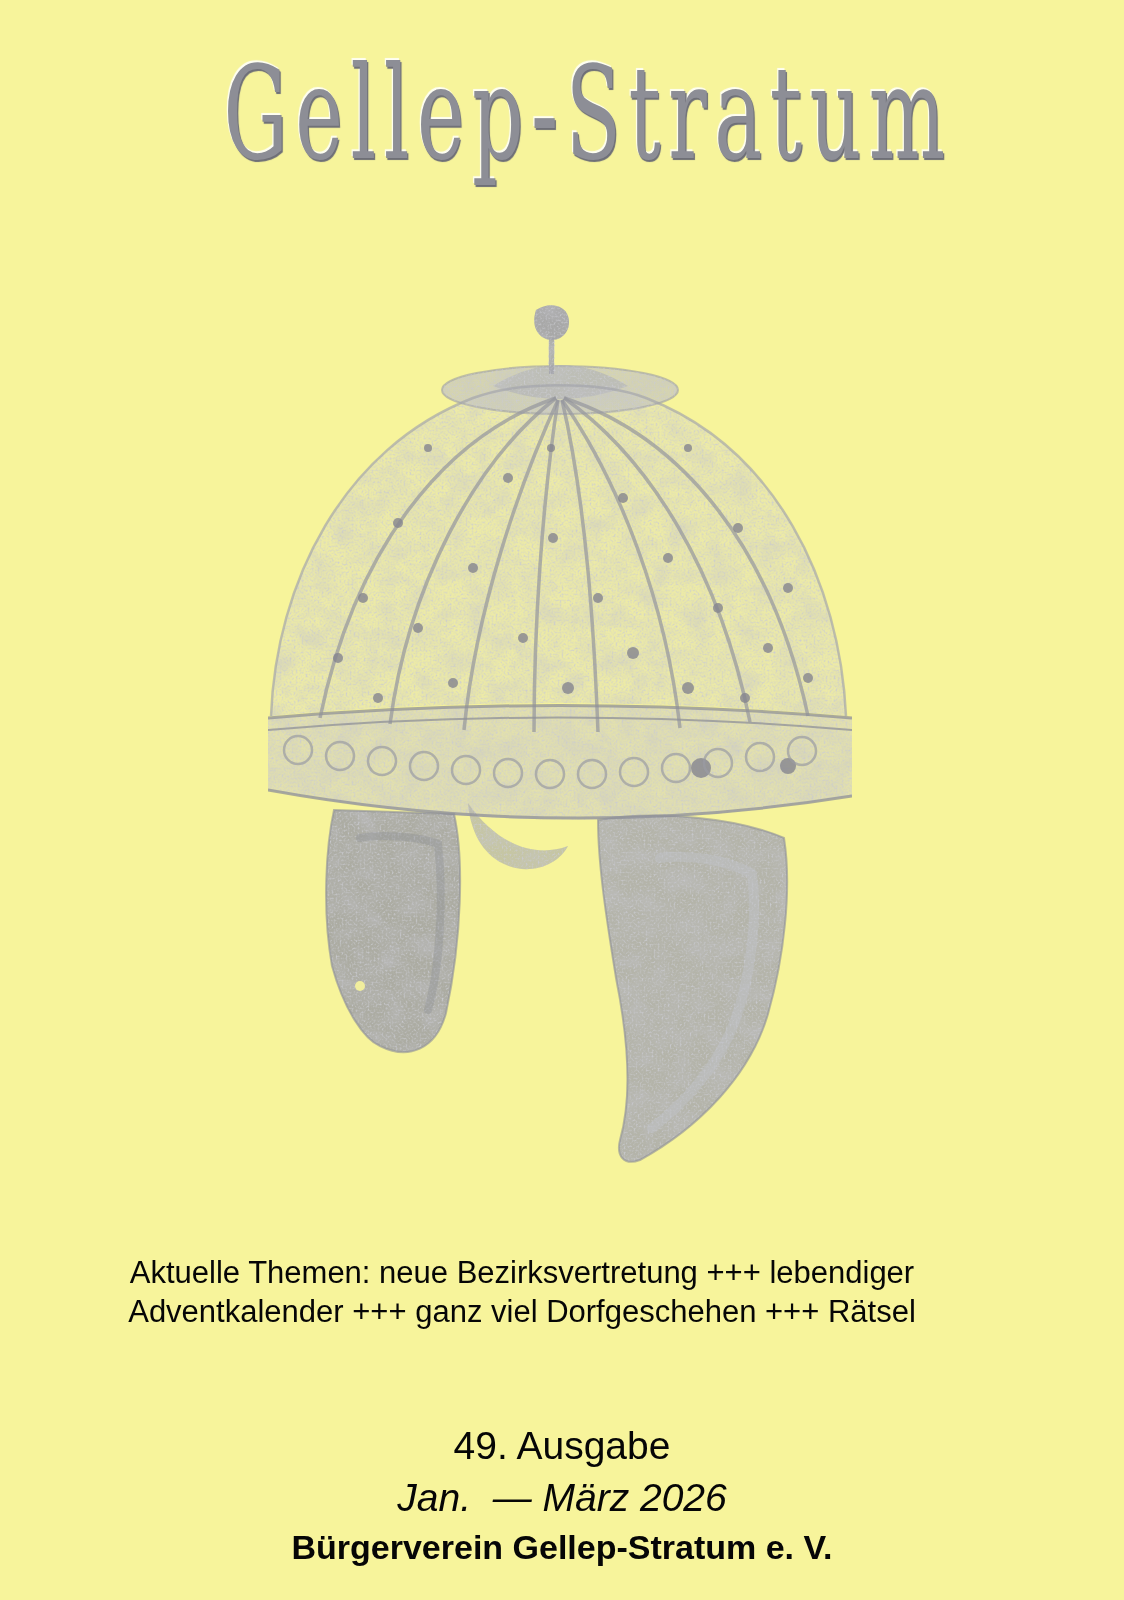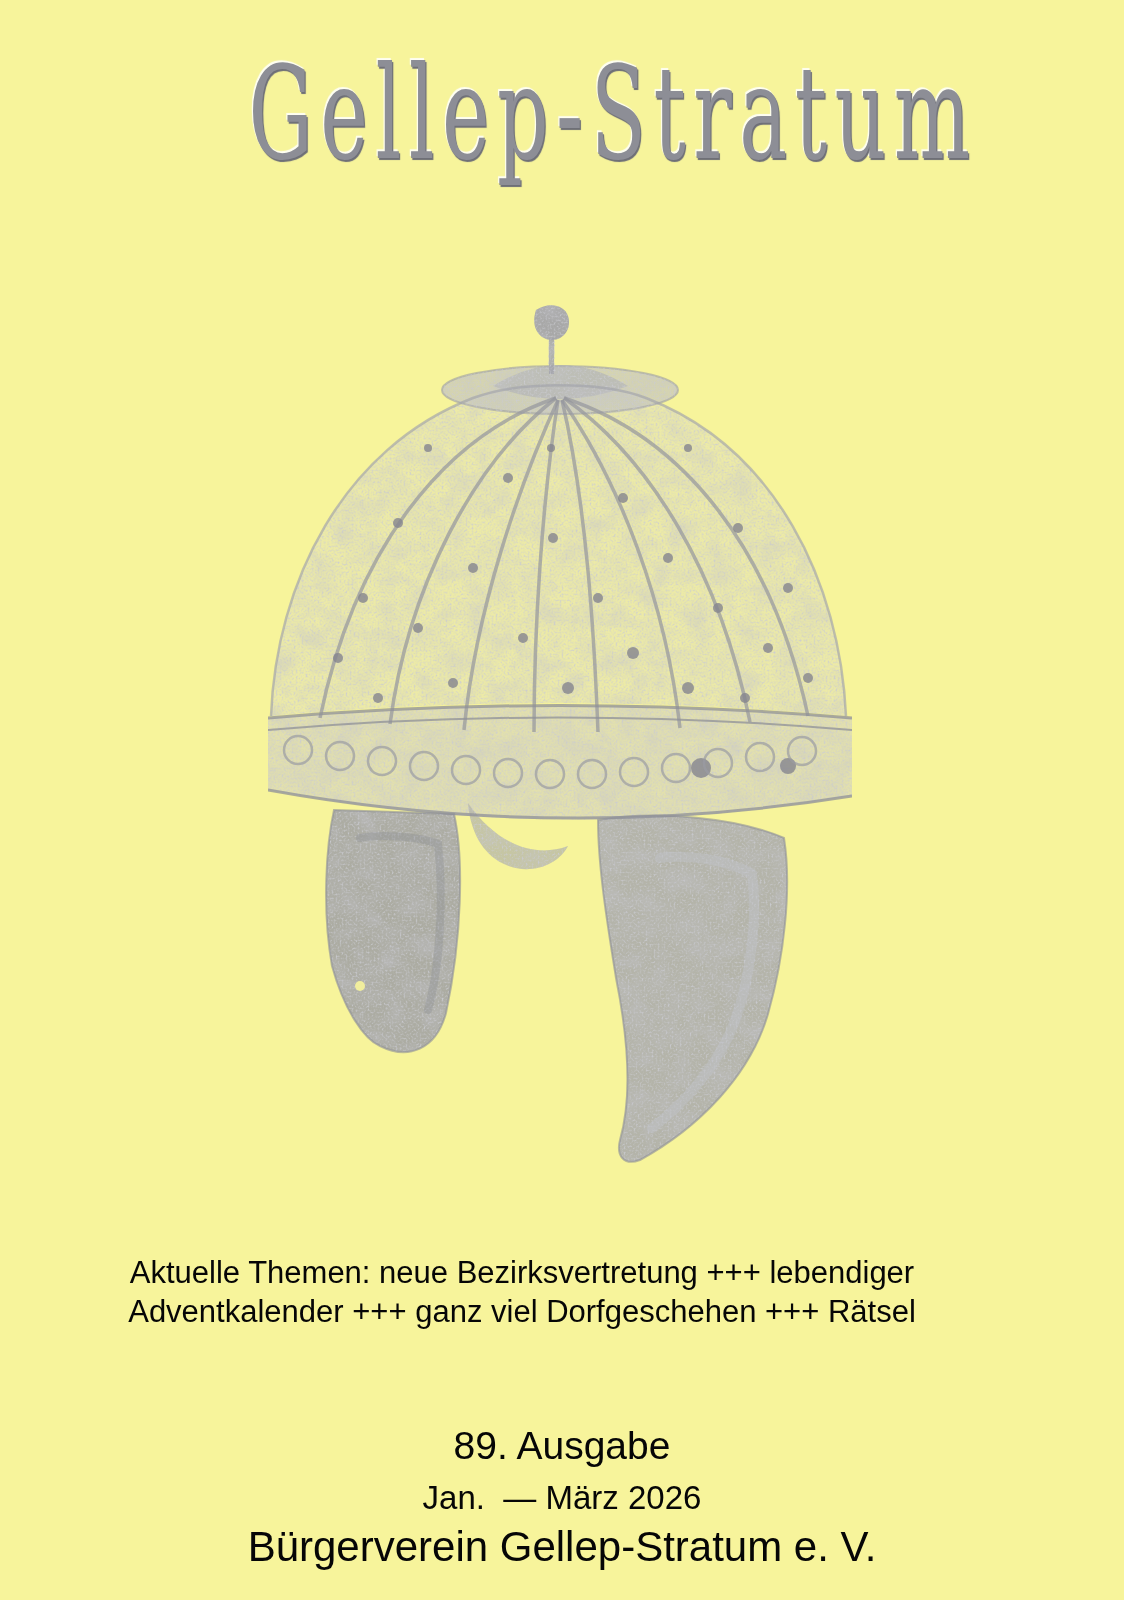--- a/index.html
+++ b/index.html
@@ -25,21 +25,21 @@
     font-size:130px;
     line-height:1;
     color:#8D8E96;
     letter-spacing:12px;
     transform:scaleX(0.62);
     transform-origin:50% 50%;
     text-shadow:2px 2px 1px #6E6F77, -2px -2px 1px #FEFEF2;
     white-space:nowrap;
   }
   .title-row{height:130px;}
-  .title-row.first{margin-bottom:8px;padding-left:25px;}
+  .title-row.first{margin-bottom:8px;}
   
   .helmet-wrap{
     position:absolute;
     left:268px;
     top:298px;
     width:584px;
     height:880px;
   }
   
   .topics{
@@ -57,22 +57,22 @@
   
   .issue{
     position:absolute;
     top:1420px;
     left:0;
     width:100%;
     text-align:center;
     color:#060606;
   }
   .issue-number{font-size:39px; line-height:52px; white-space:nowrap;}
-  .issue-period{font-size:33px; line-height:52px; white-space:nowrap;}
-  .issue-publisher{font-size:42px; line-height:46px; font-weight:normal; white-space:nowrap;}
+  .issue-period{font-size:39px; line-height:52px; white-space:nowrap;font-style:italic;}
+  .issue-publisher{font-size:34px; line-height:46px; font-weight:bold; white-space:nowrap;}
 </style>
 </head>
 <body>
 
 <div class="page">
 
   <div class="masthead">
     <div class="title-row first">
       <span class="title-line">Gellep-Stratum</span>
     </div>
@@ -187,18 +187,18 @@
       <path d="M 92 540 C 110 536 150 538 170 546 C 176 600 172 668 160 712" fill="none" stroke="#8A8B93" stroke-width="8" stroke-opacity="0.35" stroke-linecap="round"></path>
     </svg>
   </div>
 
   <div class="topics">
     <div>Aktuelle Themen: neue Bezirksvertretung +++ lebendiger</div>
     <div>Adventkalender +++ ganz viel Dorfgeschehen +++ Rätsel</div>
   </div>
 
   <div class="issue">
-    <div class="issue-number">89. Ausgabe</div>
+    <div class="issue-number">49. Ausgabe</div>
     <div class="issue-period">Jan.&nbsp;&nbsp;— März 2026</div>
     <div class="issue-publisher">Bürgerverein Gellep-Stratum e. V.</div>
   </div>
 
 </div>
 
 </body></html>

